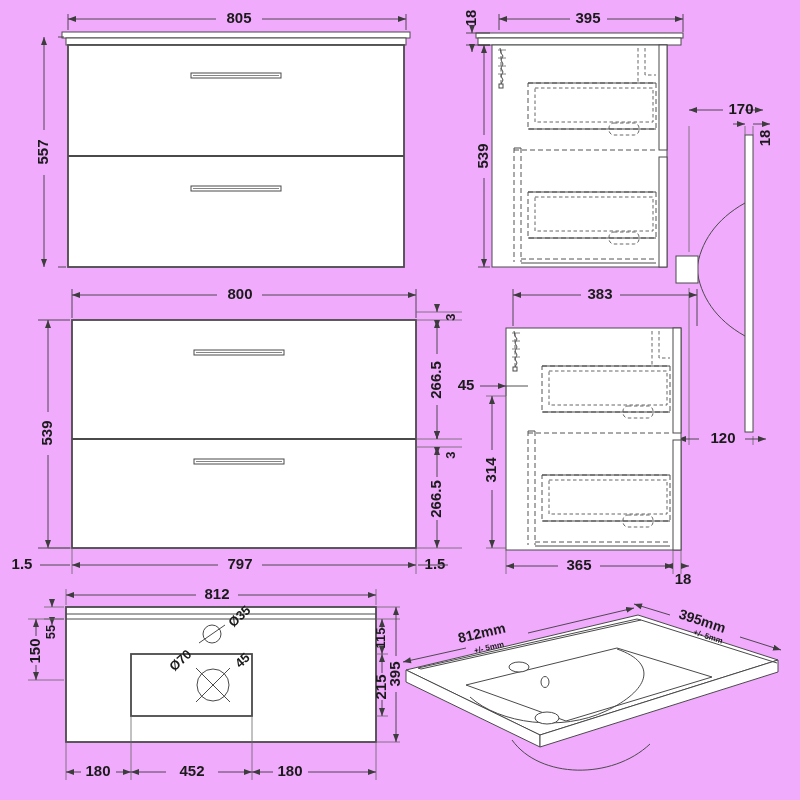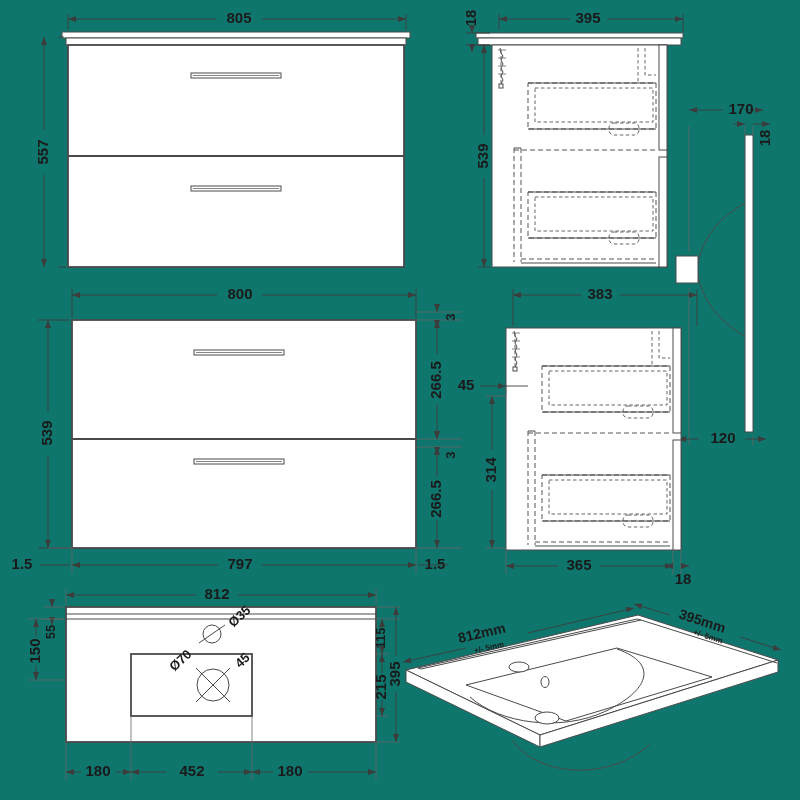--- a/index.html
+++ b/index.html
@@ -8,21 +8,21 @@
     padding: 0;
     background: #ffffff;
   }
   body {
     font-family: "Liberation Sans", sans-serif;
   }
   #sheet {
     position: relative;
     width: 800px;
     height: 800px;
-    background: #0f766e;
+    background: #f0abfc;
     overflow: hidden;
   }
   #sheet svg {
     display: block;
     width: 800px;
     height: 800px;
   }
   .ln    { stroke: #4a4a4a; stroke-width: 1; fill: none; }
   .ln-hv { stroke: #4a4a4a; stroke-width: 1.8; fill: none; }
   .dim   { stroke: #3c3c3c; stroke-width: 0.9; fill: none; }

